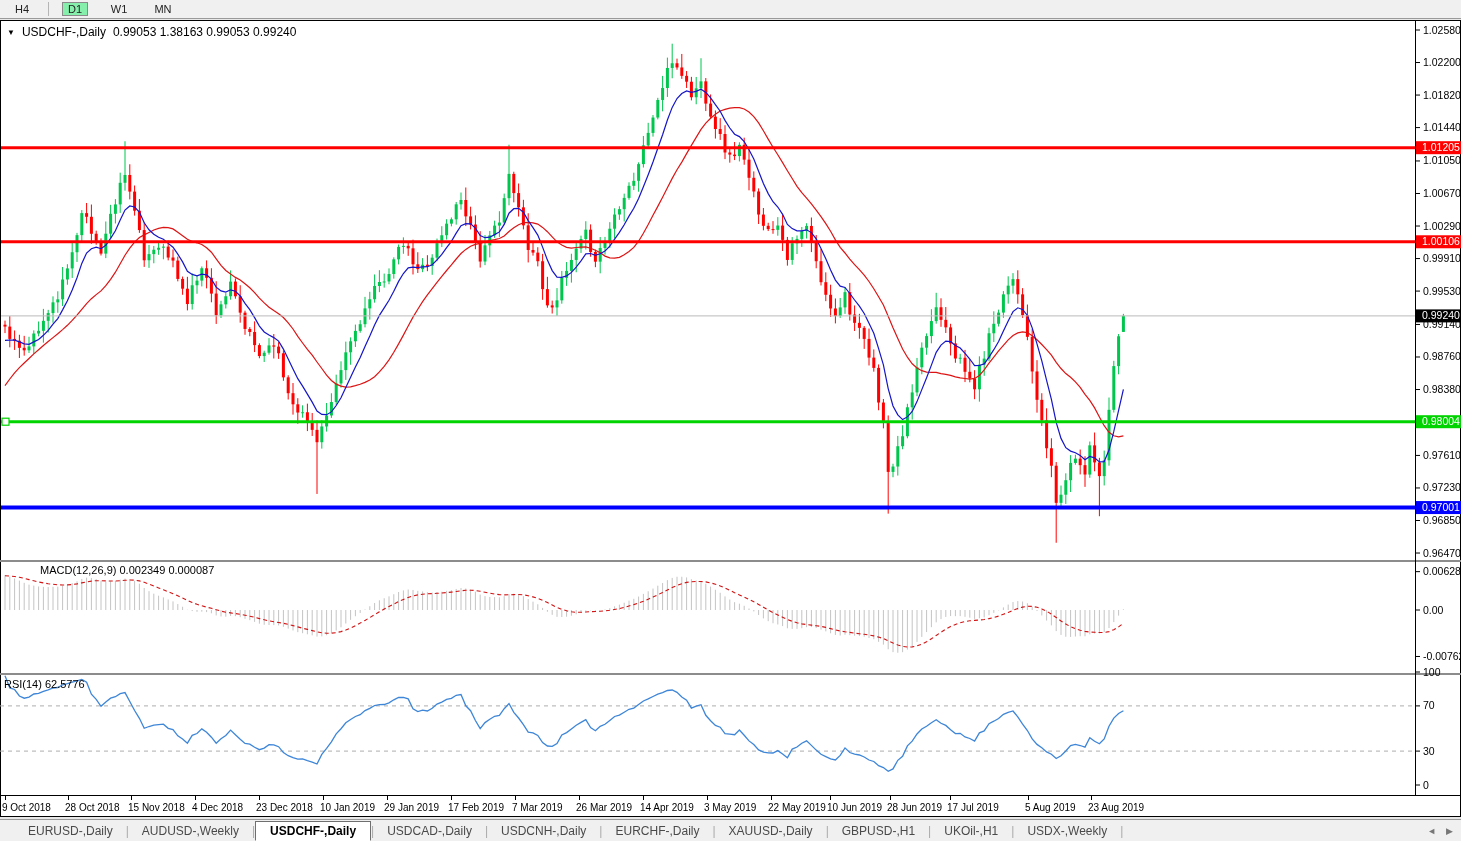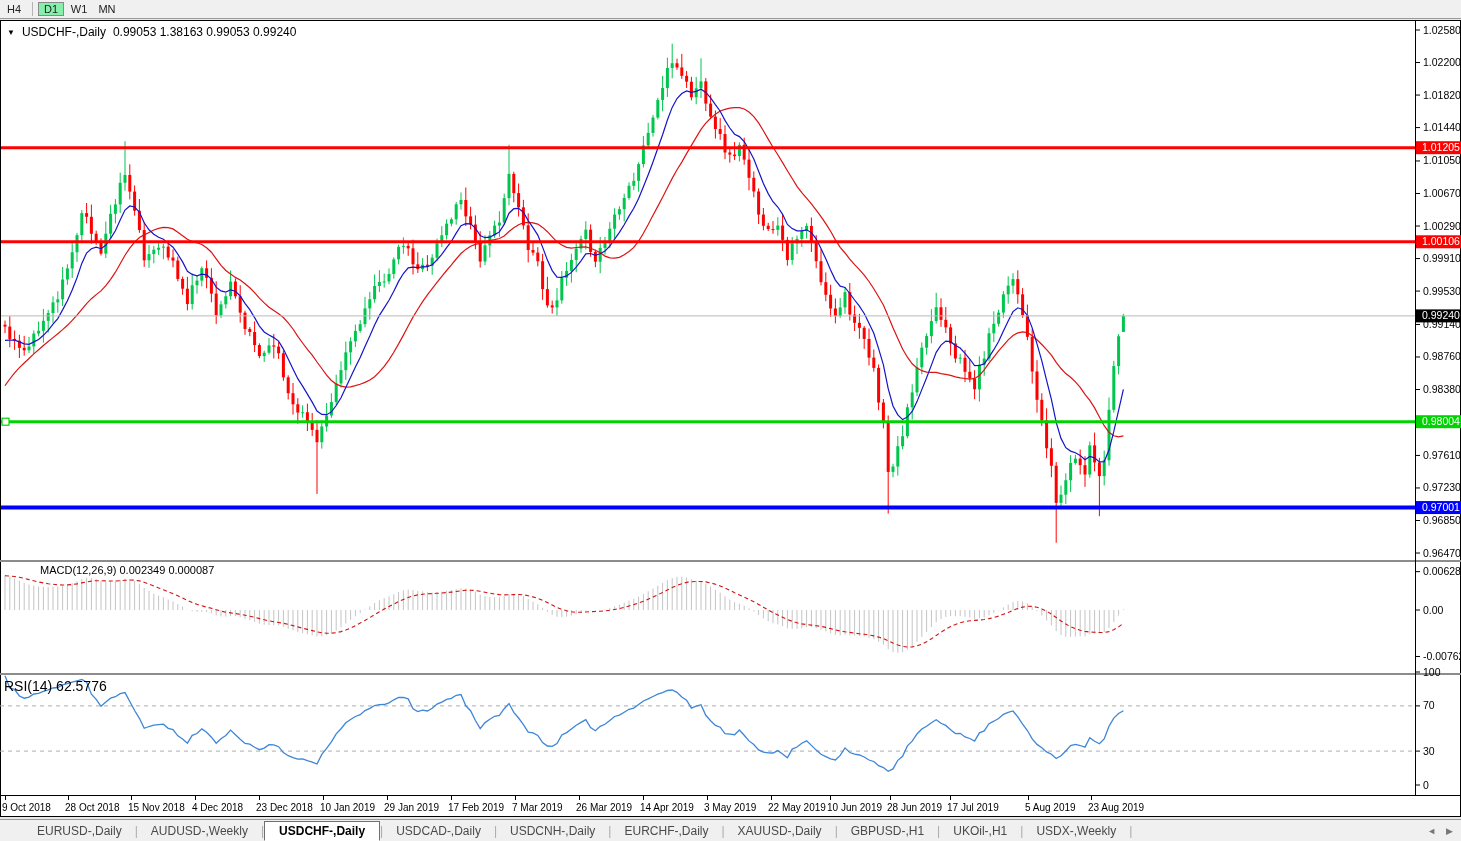--- a/index.html
+++ b/index.html
@@ -1,33 +1,33 @@
 <!DOCTYPE html>
 <html><head>
 <meta charset="utf-8">
 <style>
   html,body{margin:0;padding:0;}
   body{width:1461px;height:841px;background:#e8e8e8;font-family:"Liberation Sans",sans-serif;position:relative;overflow:hidden;}
   #stage{position:absolute;left:0;top:0;width:1461px;height:841px;}
   
   #toolbar{position:absolute;left:0;top:0;width:1461px;height:18px;background:#f0f0f0;border-bottom:1px solid #9a9a9a;display:flex;align-items:center;z-index:5;}
-  .tf-btn{height:14px;min-width:26px;margin:1px 1px;display:flex;align-items:center;justify-content:center;font-size:11px;color:#222;border:1px solid transparent;box-sizing:border-box;cursor:default;}
+  .tf-btn{height:14px;min-width:26px;margin:1px 9px;display:flex;align-items:center;justify-content:center;font-size:11px;color:#222;border:1px solid transparent;box-sizing:border-box;cursor:default;}
   .tf-btn.active{background:#86efac;border:1px solid #8a8a8a;}
   .tf-sep{width:1px;height:14px;background:#b5b5b5;margin:0 4px;}
   
   #chart-svg{position:absolute;left:0;top:0;z-index:1;}
   
   .pane-label{position:absolute;color:#000;z-index:4;white-space:nowrap;}
   #title-row{left:7px;top:25px;font-size:12px;display:flex;align-items:center;gap:7px;}
   #title-dd{font-size:8px;position:relative;top:0px;}
   #macd-label{left:4px;top:564px;font-size:11px;padding-left:36px;}
-  #rsi-label{left:4px;top:678px;font-size:14px;}
+  #rsi-label{left:4px;top:678px;font-size:11px;}
   
   #tabbar{position:absolute;left:0;top:819px;width:1461px;height:22px;background:#f0f0f0;border-top:1px solid #999;display:flex;align-items:center;z-index:5;}
-  #tabs{display:flex;align-items:center;padding-left:24px;flex:1;height:100%;}
+  #tabs{display:flex;align-items:center;padding-left:15px;flex:1;height:100%;}
   .tab{font-size:12px;color:#4a4a4a;padding:2px 13px;cursor:default;white-space:nowrap;}
   .tab.active{background:#ffffff;border:1px solid #6f6f6f;border-bottom-color:#fff;color:#000;font-weight:bold;padding:2px 14px;}
   .tab-sep{color:#aaa;font-size:12px;}
   #tab-arrows{display:flex;align-items:center;gap:10px;padding-right:8px;font-size:9px;color:#777;}
   #tab-arrows span{cursor:default;}
 </style>
 </head>
 <body>
 
 <div id="stage">

